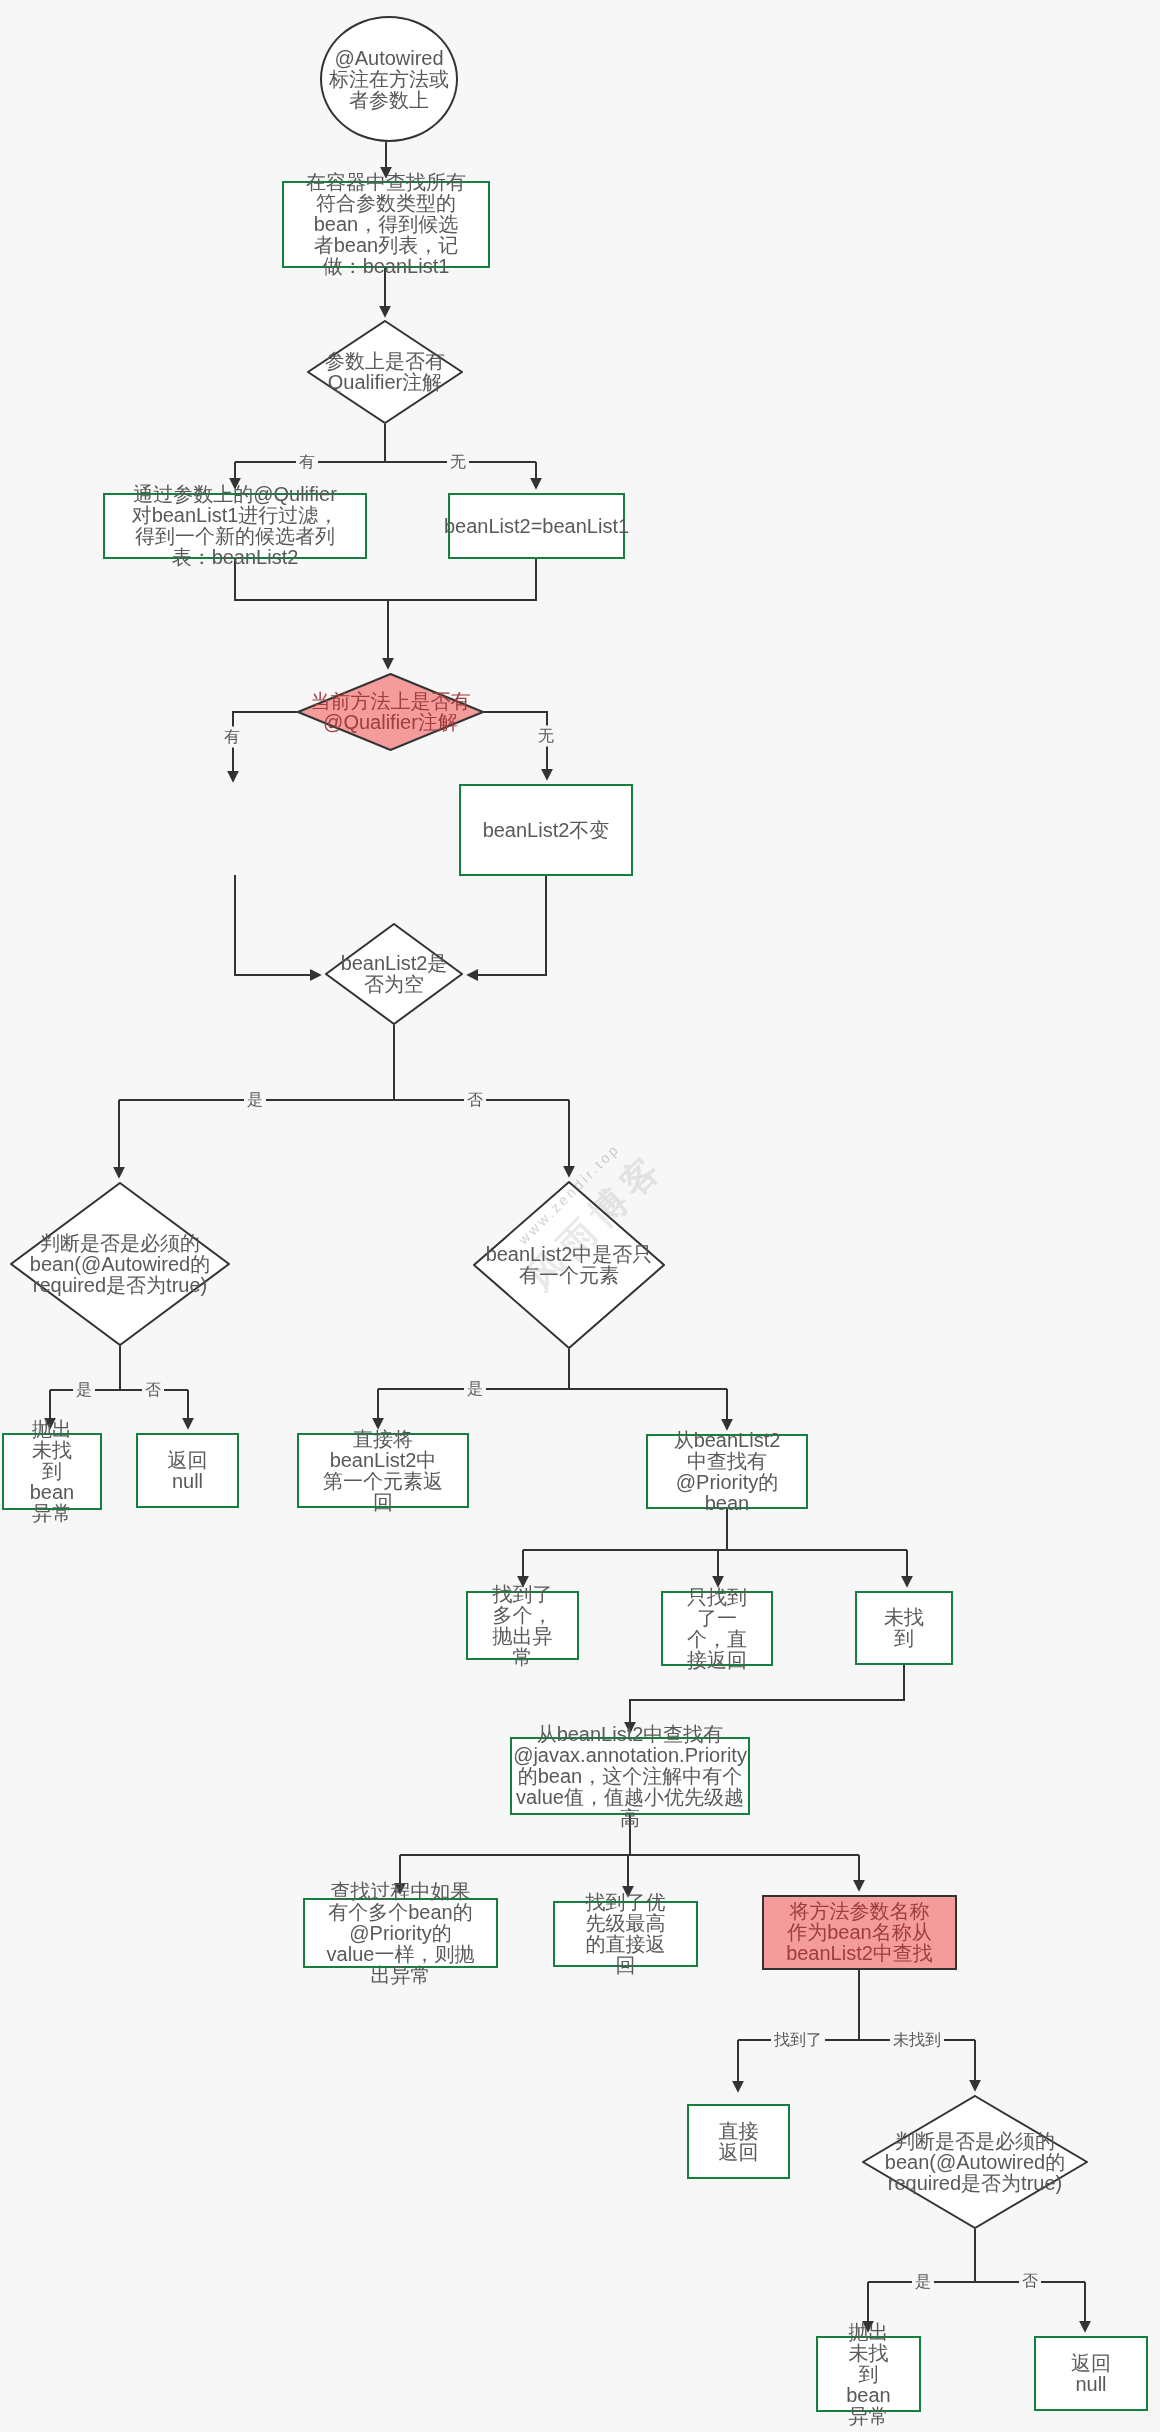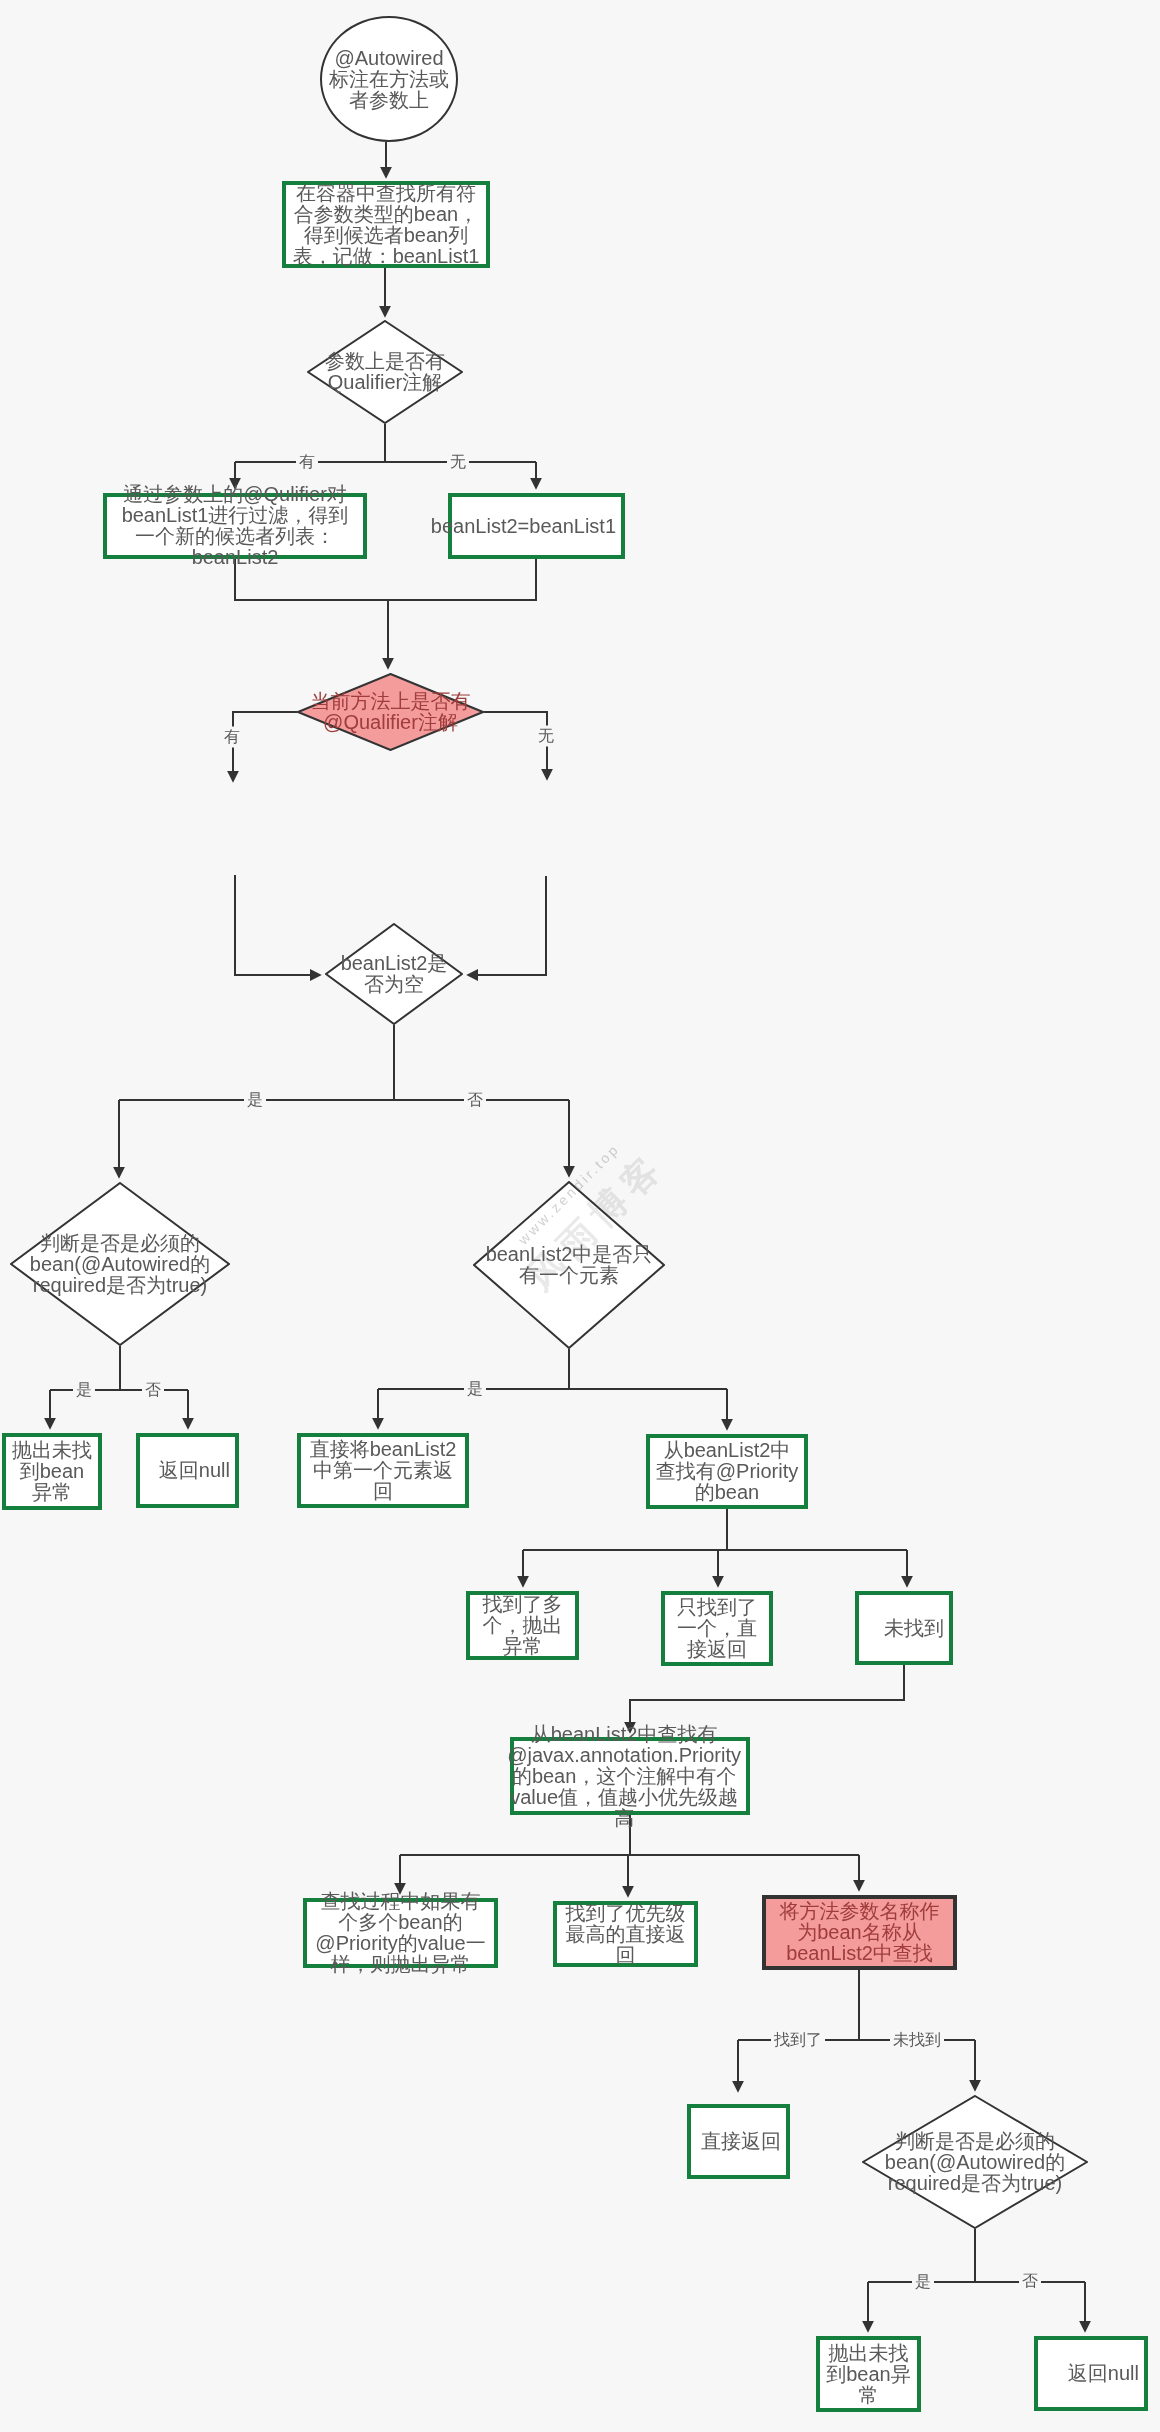--- a/index.html
+++ b/index.html
@@ -1,21 +1,21 @@
 <!DOCTYPE html>
 <html><head>
 <meta charset="utf-8">
 <style>
   html,body{margin:0;padding:0;background:#f7f7f7;}
   #flowchart{position:relative;width:1160px;height:2432px;background:#f7f7f7;overflow:hidden;
              font-family:"Liberation Sans","DejaVu Sans",sans-serif;}
   #edges-svg{position:absolute;left:0;top:0;width:1160px;height:2432px;}
   .node{position:absolute;box-sizing:border-box;display:flex;align-items:center;justify-content:center;
         text-align:center;font-size:20px;line-height:21px;color:#595959;}
-  .node.rect{background:#ffffff;border:4px solid #15803d;padding:2px 5px;justify-content:flex-end;}
+  .node.rect{background:#ffffff;border:2px solid #15803d;padding:2px 21px;}
   .node.circle{background:#ffffff;border:2px solid #333333;border-radius:50%;padding:6px;}
   .node.diamond{padding:0 12px;}
   .node.diamond .shape-svg{position:absolute;left:0;top:0;width:100%;height:100%;}
   .node.highlight{color:#a03c3c;}
   .node.rect.highlight{background:#f49c9c;border-color:#333333;}
   .node-label{position:relative;z-index:1;}
   .edge-label{position:absolute;transform:translate(-50%,-50%);background:#f7f7f7;padding:0 3px;
               font-size:16px;color:#595959;white-space:nowrap;z-index:2;}
   #watermark{position:absolute;left:448px;top:1118px;width:280px;height:190px;display:flex;
              flex-direction:column;align-items:center;justify-content:center;
@@ -98,20 +98,23 @@
     </div>
     <div class="node rect" style="left: 448px; top: 493px; width: 177px; height: 66px;">
       <div class="node-label">beanList2=beanList1</div>
     </div>
     <div class="node diamond highlight" style="left: 297px; top: 673px; width: 187px; height: 78px;">
       <svg class="shape-svg" width="187" height="78">
         <polygon points="93.5,1 186,39 93.5,77 1,39" fill="#f49c9c" stroke="#333333" stroke-width="2"></polygon>
       </svg>
       <div class="node-label">当前方法上是否有@Qualifier注解</div>
     </div>
+    <div class="node rect" style="left: 459px; top: 784px; width: 174px; height: 92px;">
+      <div class="node-label">beanList2不变</div>
+    </div>
     <div class="node diamond" style="left: 325px; top: 923px; width: 138px; height: 102px;">
       <svg class="shape-svg" width="138" height="102">
         <polygon points="69,1 137,51 69,101 1,51" fill="#ffffff" stroke="#333333" stroke-width="2"></polygon>
       </svg>
       <div class="node-label">beanList2是否为空</div>
     </div>
     <div class="node diamond" style="left: 10px; top: 1182px; width: 220px; height: 164px;">
       <svg class="shape-svg" width="220" height="164">
         <polygon points="110,1 219,82 110,163 1,82" fill="#ffffff" stroke="#333333" stroke-width="2"></polygon>
       </svg>

